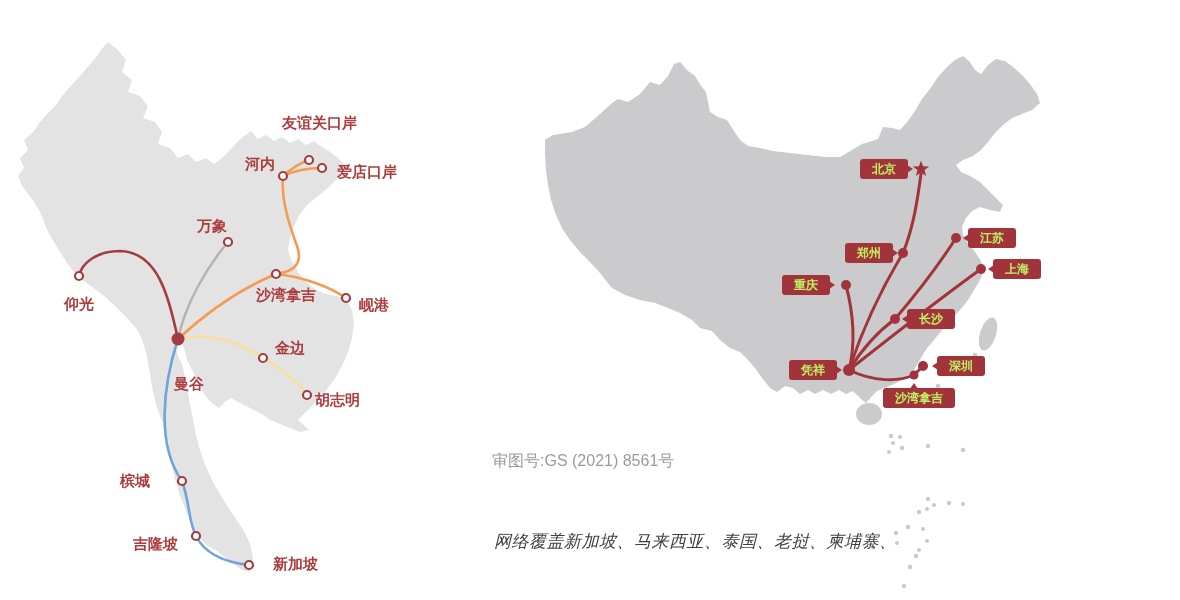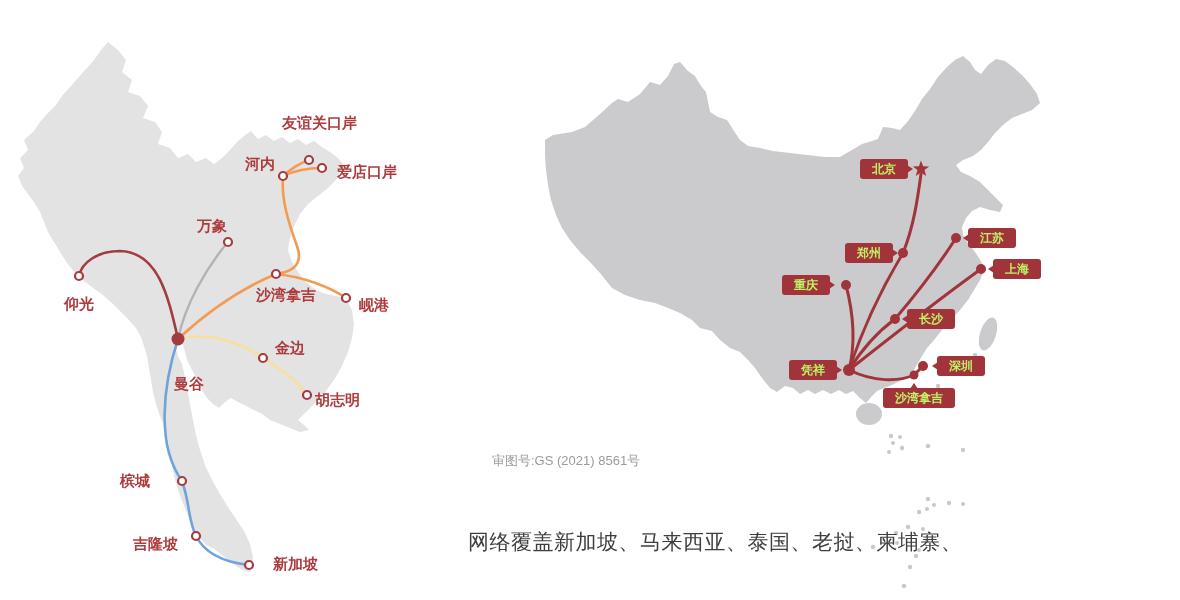--- a/index.html
+++ b/index.html
@@ -22,25 +22,25 @@
     border-top:4px solid transparent;border-bottom:4px solid transparent;
     border-left:6px solid var(--badge-red);}
   .pt-left::after{left:-5px;top:50%;margin-top:-4px;
     border-top:4px solid transparent;border-bottom:4px solid transparent;
     border-right:6px solid var(--badge-red);}
   .pt-top::after{top:-5px;left:27px;
     border-left:4px solid transparent;border-right:4px solid transparent;
     border-bottom:6px solid var(--badge-red);}
   .approval{
     position:absolute;left:492px;top:452px;color:var(--note-gray);
-    font-size:13px;line-height:18px;
+    font-size:16px;line-height:18px;
   }
   .coverage{
-    position:absolute;left:468px;top:530px;color:var(--text-dark);
-    font-size:21px;line-height:24px;letter-spacing:0.5px;
+    position:absolute;left:494px;top:530px;color:var(--text-dark);
+    font-size:17px;line-height:24px;letter-spacing:0.5px;font-style:italic;
   }
   .route{fill:none;stroke-linecap:round;}
 </style>
 </head>
 <body>
 
 <div class="stage">
 
   <svg class="layer" width="1180" height="600" viewBox="0 0 1180 600">
 

